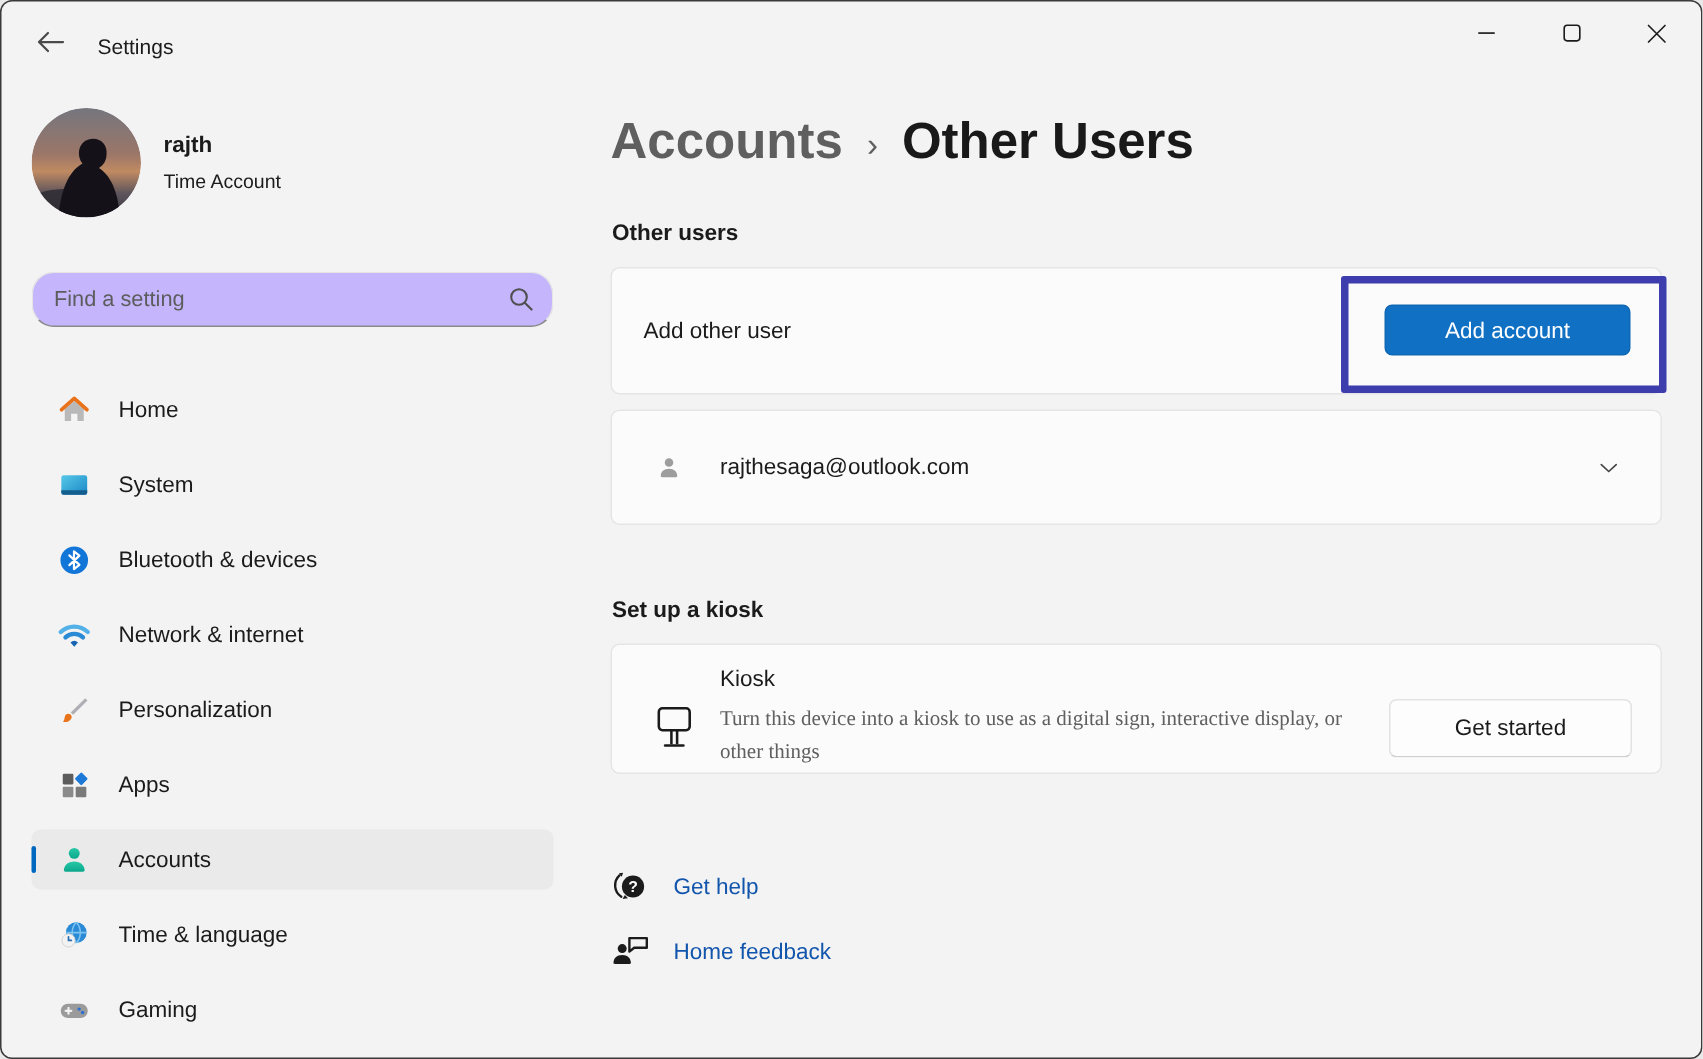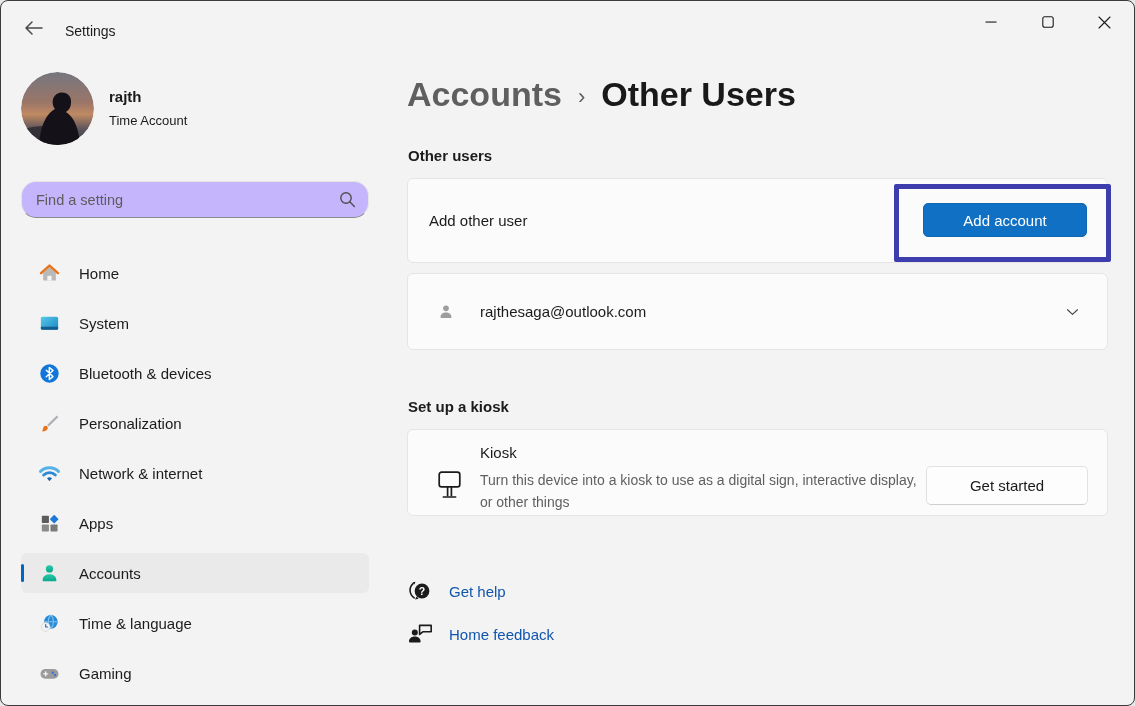--- a/index.html
+++ b/index.html
@@ -73,21 +73,21 @@
   .account-row-icon { position:absolute; left:28px; top:0; height:100%;
     display:flex; align-items:center; }
   .account-email { position:absolute; left:72px; top:0; height:100%;
     display:flex; align-items:center; font-size:15px; }
   .account-chevron { position:absolute; right:26px; top:0; height:100%;
     display:flex; align-items:center; cursor:pointer; }
 
   .kiosk-icon-wrap { position:absolute; left:28px; top:40px; }
   .kiosk-title { position:absolute; left:72px; top:14px; font-size:15px; }
   .kiosk-desc { position:absolute; left:72px; top:39px; width:445px;
-    font-size:14px; line-height:22px; color:#5f5f5f; }
+    font-size:14px; line-height:22px; color:#5f5f5f;font-family:Liberation Serif, serif; }
   .btn-standard { position:absolute; left:518px; top:36px; width:162px; height:39px;
     background:#fdfdfd; color:#1b1b1b; border:1px solid #e2e2e2; border-bottom-color:#cfcfcf;
     border-radius:5px; font-family:"Liberation Sans",sans-serif; font-size:15px; cursor:pointer; }
 
   .help-link-row { position:absolute; left:406px; display:flex; align-items:center; }
   #row-get-help { top:577px; }
   #row-give-feedback { top:620px; }
   .help-icon { width:30px; display:flex; justify-content:flex-start; }
   .help-label { margin-left:12px; font-size:15px; color:#1155ad; cursor:pointer; }
 </style>
@@ -186,47 +186,47 @@
           <circle cx="12" cy="12" r="9.6" fill="#1276d8"></circle>
           <path d="M8.6 8.6l7 6.6-3.8 3V5.8l3.8 3-7 6.6" fill="none" stroke="#ffffff" stroke-width="1.5" stroke-linejoin="round" stroke-linecap="round"></path>
         </svg>
       </span>
       <span class="nav-label">Bluetooth &amp; devices</span>
     </div>
 
     <div class="nav-item">
       <span class="nav-icon">
         <svg width="23" height="23" viewBox="0 0 24 24">
+          <path d="M2.6 9.8a13.4 13.4 0 0 1 18.8 0" fill="none" stroke="#53b1e8" stroke-width="3" stroke-linecap="round"></path>
+          <path d="M5.9 13.5a8.8 8.8 0 0 1 12.2 0" fill="none" stroke="#2a8ad6" stroke-width="3" stroke-linecap="round"></path>
+          <path d="M9.4 17a4 4 0 0 1 5.2 0L12 20Z" fill="#1565b4"></path>
+        </svg>
+      </span>
+      <span class="nav-label">Network &amp; internet</span>
+    </div>
+
+    <div class="nav-item">
+      <span class="nav-icon">
+        <svg width="23" height="23" viewBox="0 0 24 24">
           <defs>
             <linearGradient id="brushg" x1="0" y1="0" x2="1" y2="1">
               <stop offset="0" stop-color="#cfcfd4"></stop>
               <stop offset="1" stop-color="#8e8e96"></stop>
             </linearGradient>
           </defs>
           <path d="M9.5 13.5 19.6 3.6l1.6 1.6-10 10Z" fill="url(#brushg)"></path>
           <path d="M4.2 20.2c2.6.2 4.6-.6 5.6-2.2.7-1.1.5-2.4-.4-3.1-1-.8-2.4-.7-3.3.3-1.1 1.2-.5 3.4-1.9 5Z" fill="#e8731a"></path>
         </svg>
       </span>
       <span class="nav-label">Personalization</span>
     </div>
 
     <div class="nav-item">
       <span class="nav-icon">
         <svg width="23" height="23" viewBox="0 0 24 24">
-          <path d="M2.6 9.8a13.4 13.4 0 0 1 18.8 0" fill="none" stroke="#53b1e8" stroke-width="3" stroke-linecap="round"></path>
-          <path d="M5.9 13.5a8.8 8.8 0 0 1 12.2 0" fill="none" stroke="#2a8ad6" stroke-width="3" stroke-linecap="round"></path>
-          <path d="M9.4 17a4 4 0 0 1 5.2 0L12 20Z" fill="#1565b4"></path>
-        </svg>
-      </span>
-      <span class="nav-label">Network &amp; internet</span>
-    </div>
-
-    <div class="nav-item">
-      <span class="nav-icon">
-        <svg width="23" height="23" viewBox="0 0 24 24">
           <rect x="4" y="4" width="7.4" height="7.4" rx="0.8" fill="#5c5c5c"></rect>
           <rect x="4" y="13" width="7.4" height="7.4" rx="0.8" fill="#8a8a8a"></rect>
           <rect x="13" y="13" width="7.4" height="7.4" rx="0.8" fill="#7a7a7a"></rect>
           <rect x="13.6" y="4.2" width="6.6" height="6.6" rx="0.8" fill="#1c79d8" transform="rotate(45 16.9 7.5)"></rect>
         </svg>
       </span>
       <span class="nav-label">Apps</span>
     </div>
 
     <div class="nav-item selected">

